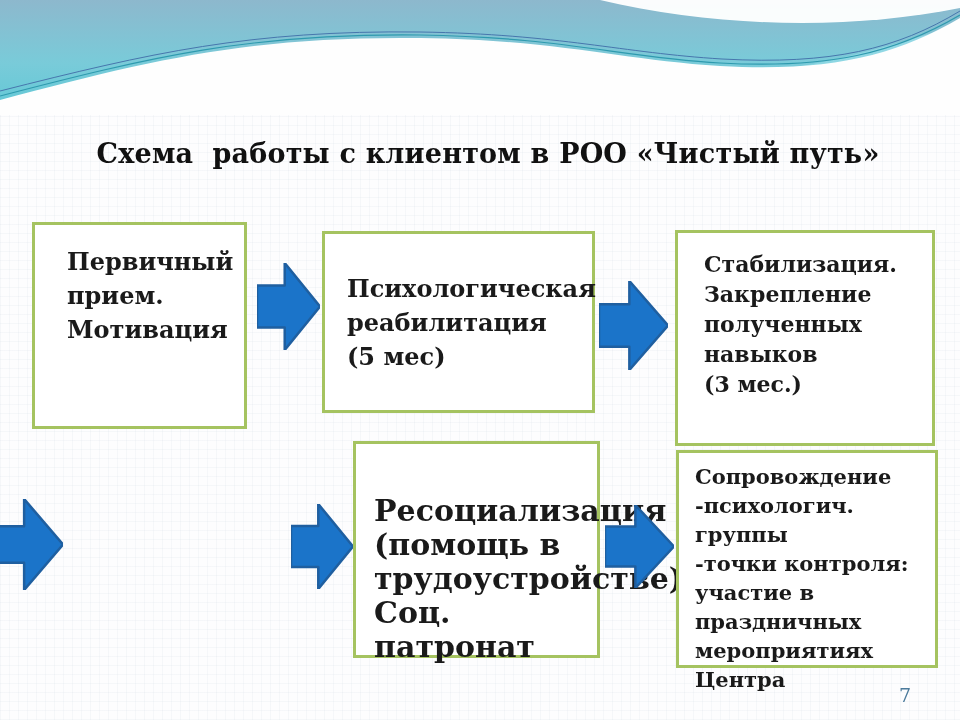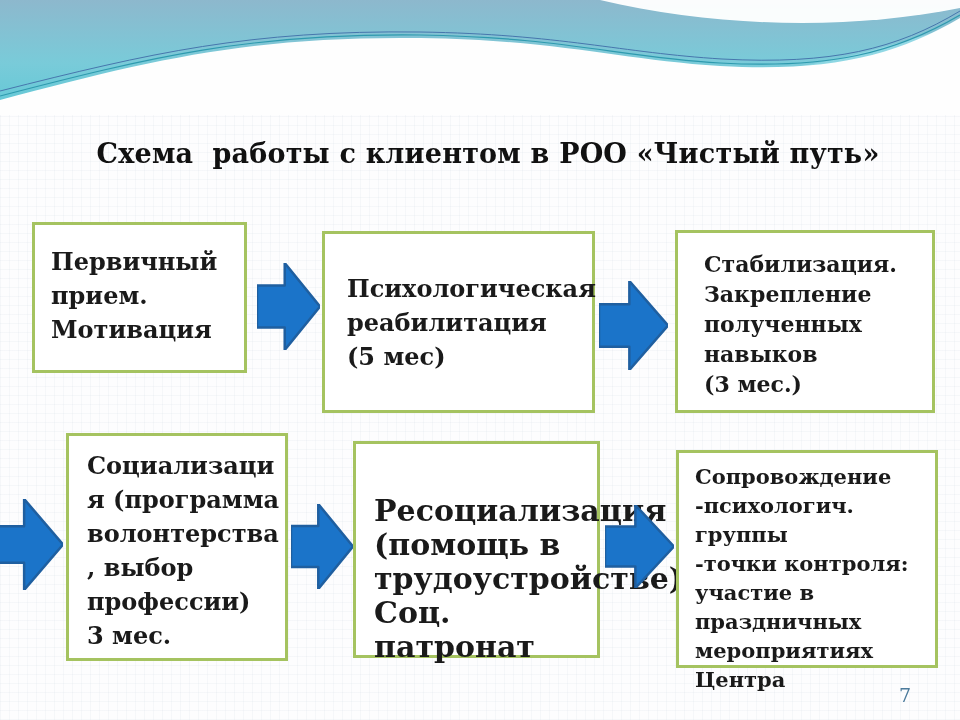--- a/index.html
+++ b/index.html
@@ -15,23 +15,23 @@
   .title{
     position:absolute;left:0;top:130px;width:960px;margin:8px;
     text-align:center;font-size:27px;font-weight:bold;color:#111;
     white-space:pre;letter-spacing:.2px;
   }
   .box{
     position:absolute;box-sizing:border-box;background:#fff;
     border:3px solid #a5c360;color:#1a1a1a;font-weight:bold;
     white-space:pre-line;overflow:visible;
   }
-  .box-1{left:32px;top:222px;width:215px;height:151px;padding:20px 6px 0 16px;font-size:24px;line-height:34px;}
+  .box-1{left:32px;top:222px;width:215px;height:207px;padding:20px 6px 0 32px;font-size:24px;line-height:34px;}
   .box-2{left:322px;top:231px;width:273px;height:182px;padding:38px 6px 0 22px;font-size:24px;line-height:34px;}
-  .box-3{left:675px;top:230px;width:260px;height:183px;padding:16px 4px 0 26px;font-size:22px;line-height:30px;}
+  .box-3{left:675px;top:230px;width:260px;height:216px;padding:16px 4px 0 26px;font-size:22px;line-height:30px;}
   .box-4{left:66px;top:433px;width:222px;height:228px;padding:13px 2px 0 18px;font-size:24px;line-height:34px;}
   .box-5{left:353px;top:441px;width:247px;height:217px;padding:50px 0 0 18px;font-size:30px;line-height:34px;}
   .box-6{left:676px;top:450px;width:262px;height:218px;padding:9px 0 16px 16px;font-size:21px;line-height:29px;}
   .arrow{position:absolute;}
   .arrow polygon{stroke:#1f5fa0;stroke-width:2.5;stroke-linejoin:round;vector-effect:non-scaling-stroke;}
   .arrow-1{left:257px;top:263px;}
   .arrow-2{left:599px;top:281px;}
   .arrow-3{left:-4px;top:499px;}
   .arrow-4{left:291px;top:504px;}
   .arrow-5{left:605px;top:505px;}
@@ -86,26 +86,20 @@
   <div class="box box-3">Стабилизация.
 Закрепление
 полученных
 навыков
 (3 мес.)</div>
 
   <svg class="arrow arrow-3" width="67" height="91" viewBox="0 0 100 100" preserveAspectRatio="none">
     <polygon points="0,30 42,30 42,0 100,50 42,100 42,70 0,70" fill="#1b74c9"></polygon>
   </svg>
 
-  <div class="box box-4">Социализаци
-я (программа
-волонтерства
-, выбор
-профессии)
-3 мес.</div>
 
   <svg class="arrow arrow-4" width="62" height="85" viewBox="0 0 100 100" preserveAspectRatio="none">
     <polygon points="0,26 44,26 44,0 100,50 44,100 44,74 0,74" fill="#1b74c9"></polygon>
   </svg>
 
   <div class="box box-5">Ресоциализация
 (помощь в
 трудоустройстве)
 Соц. патронат</div>
 

